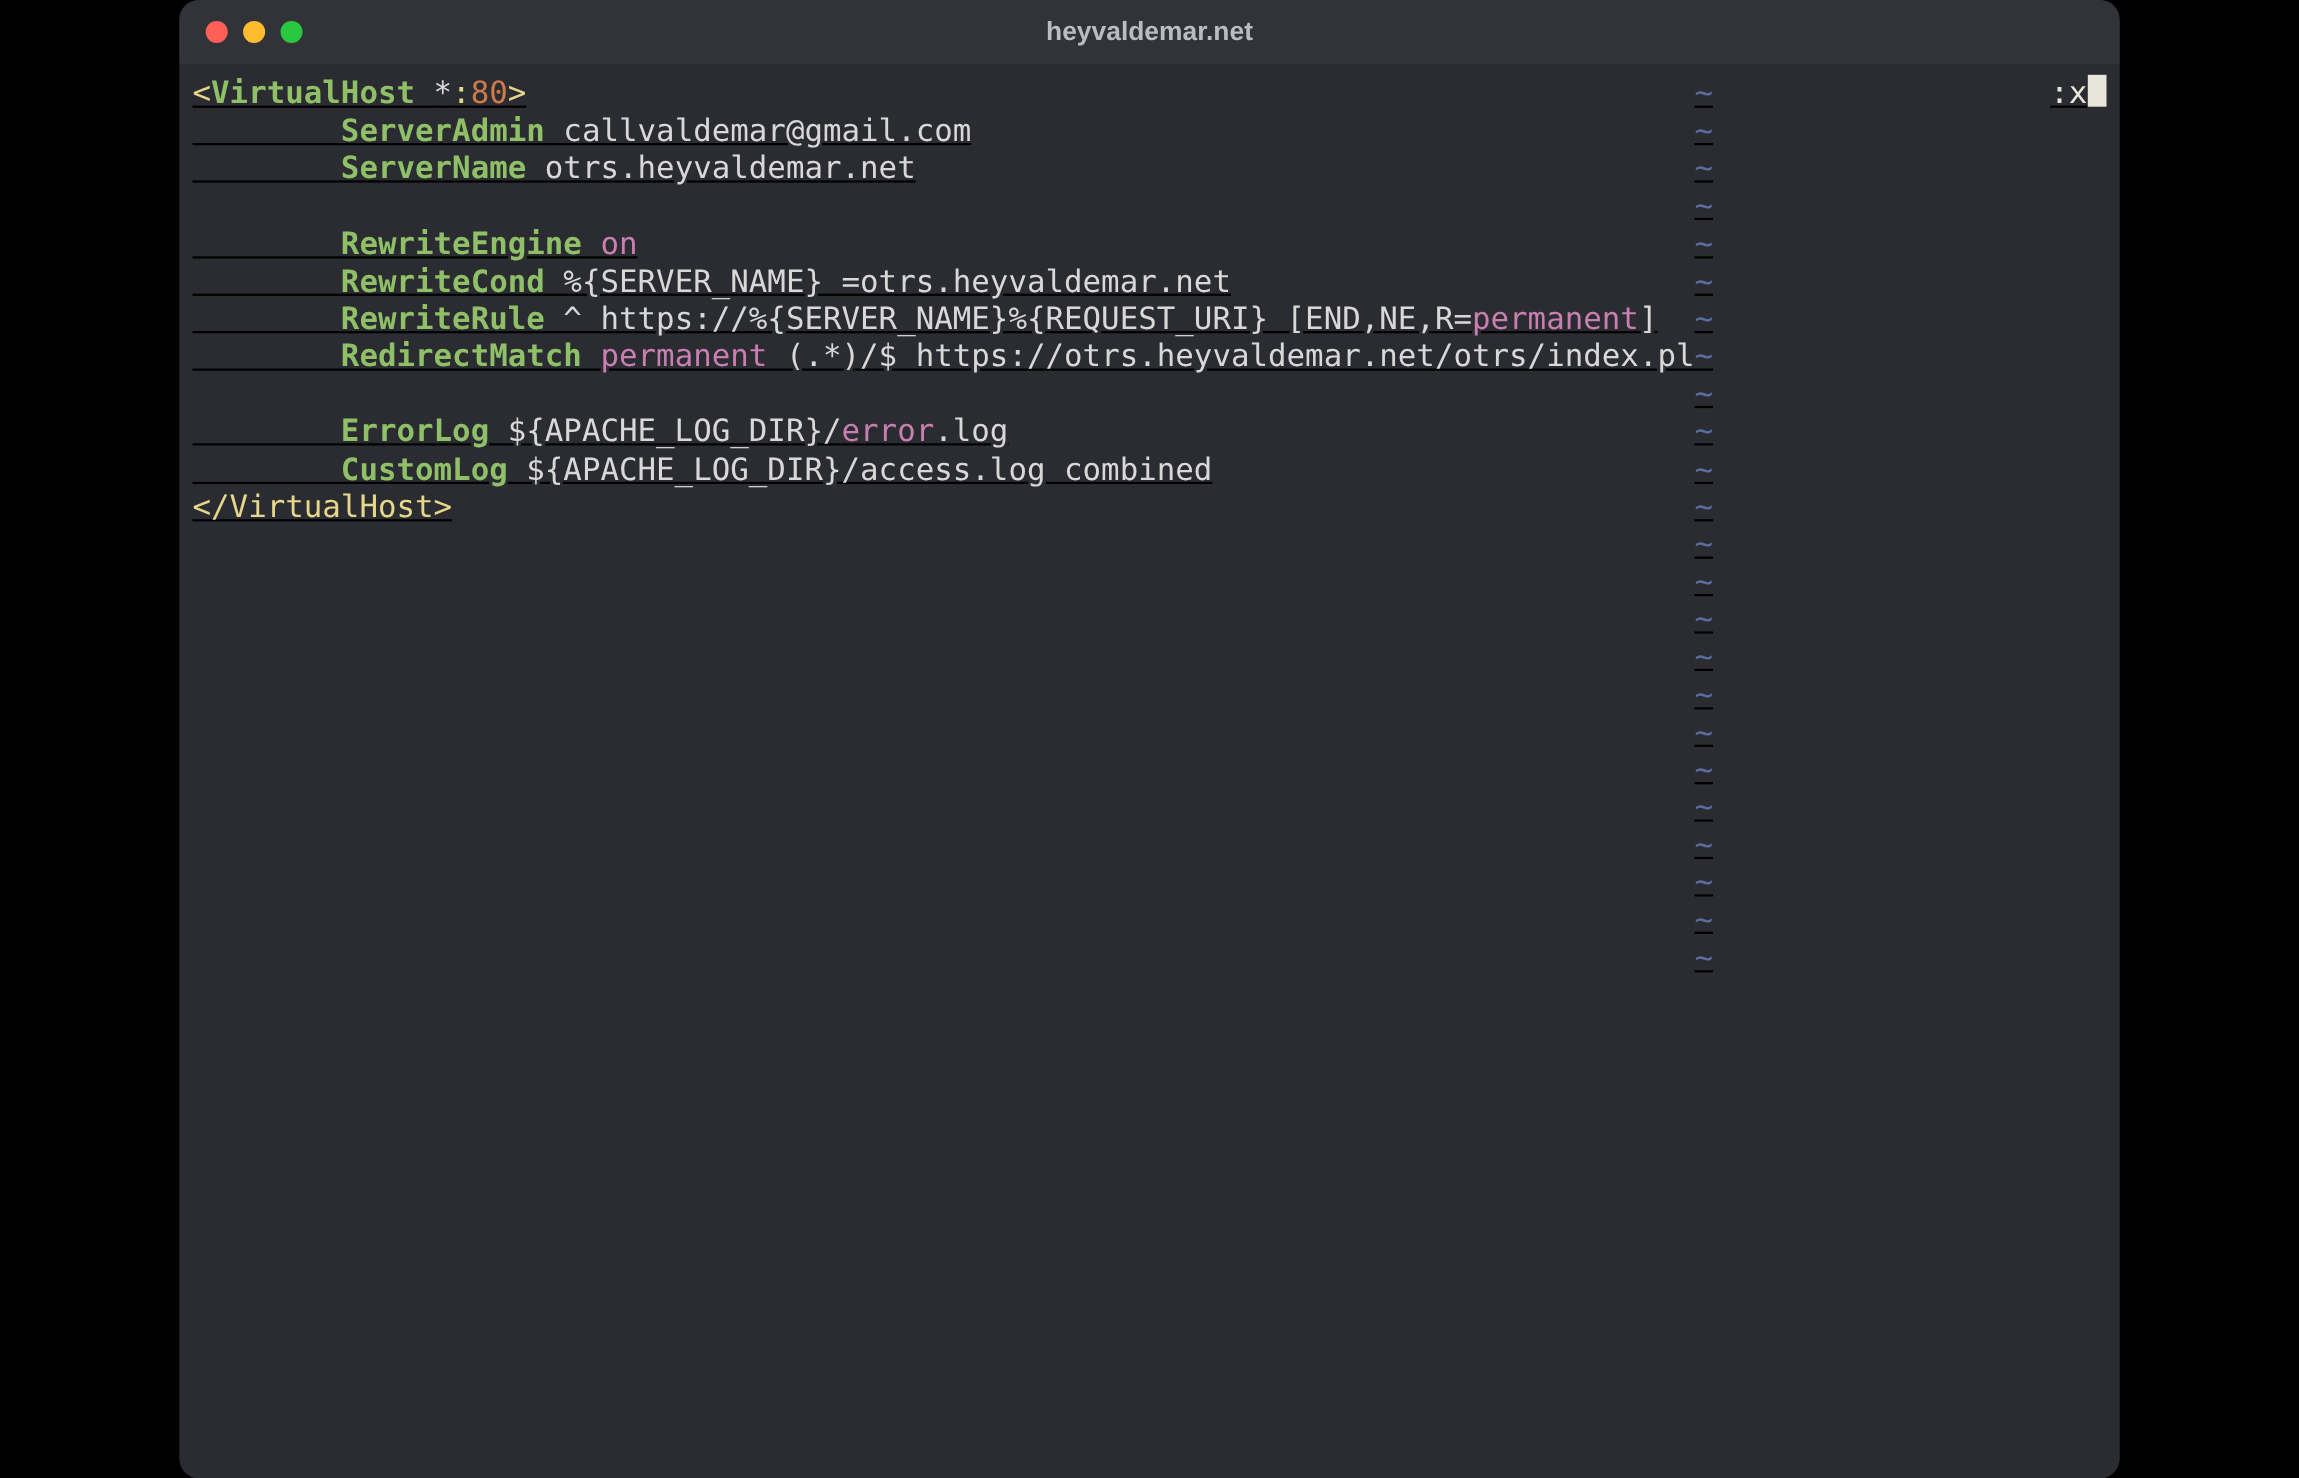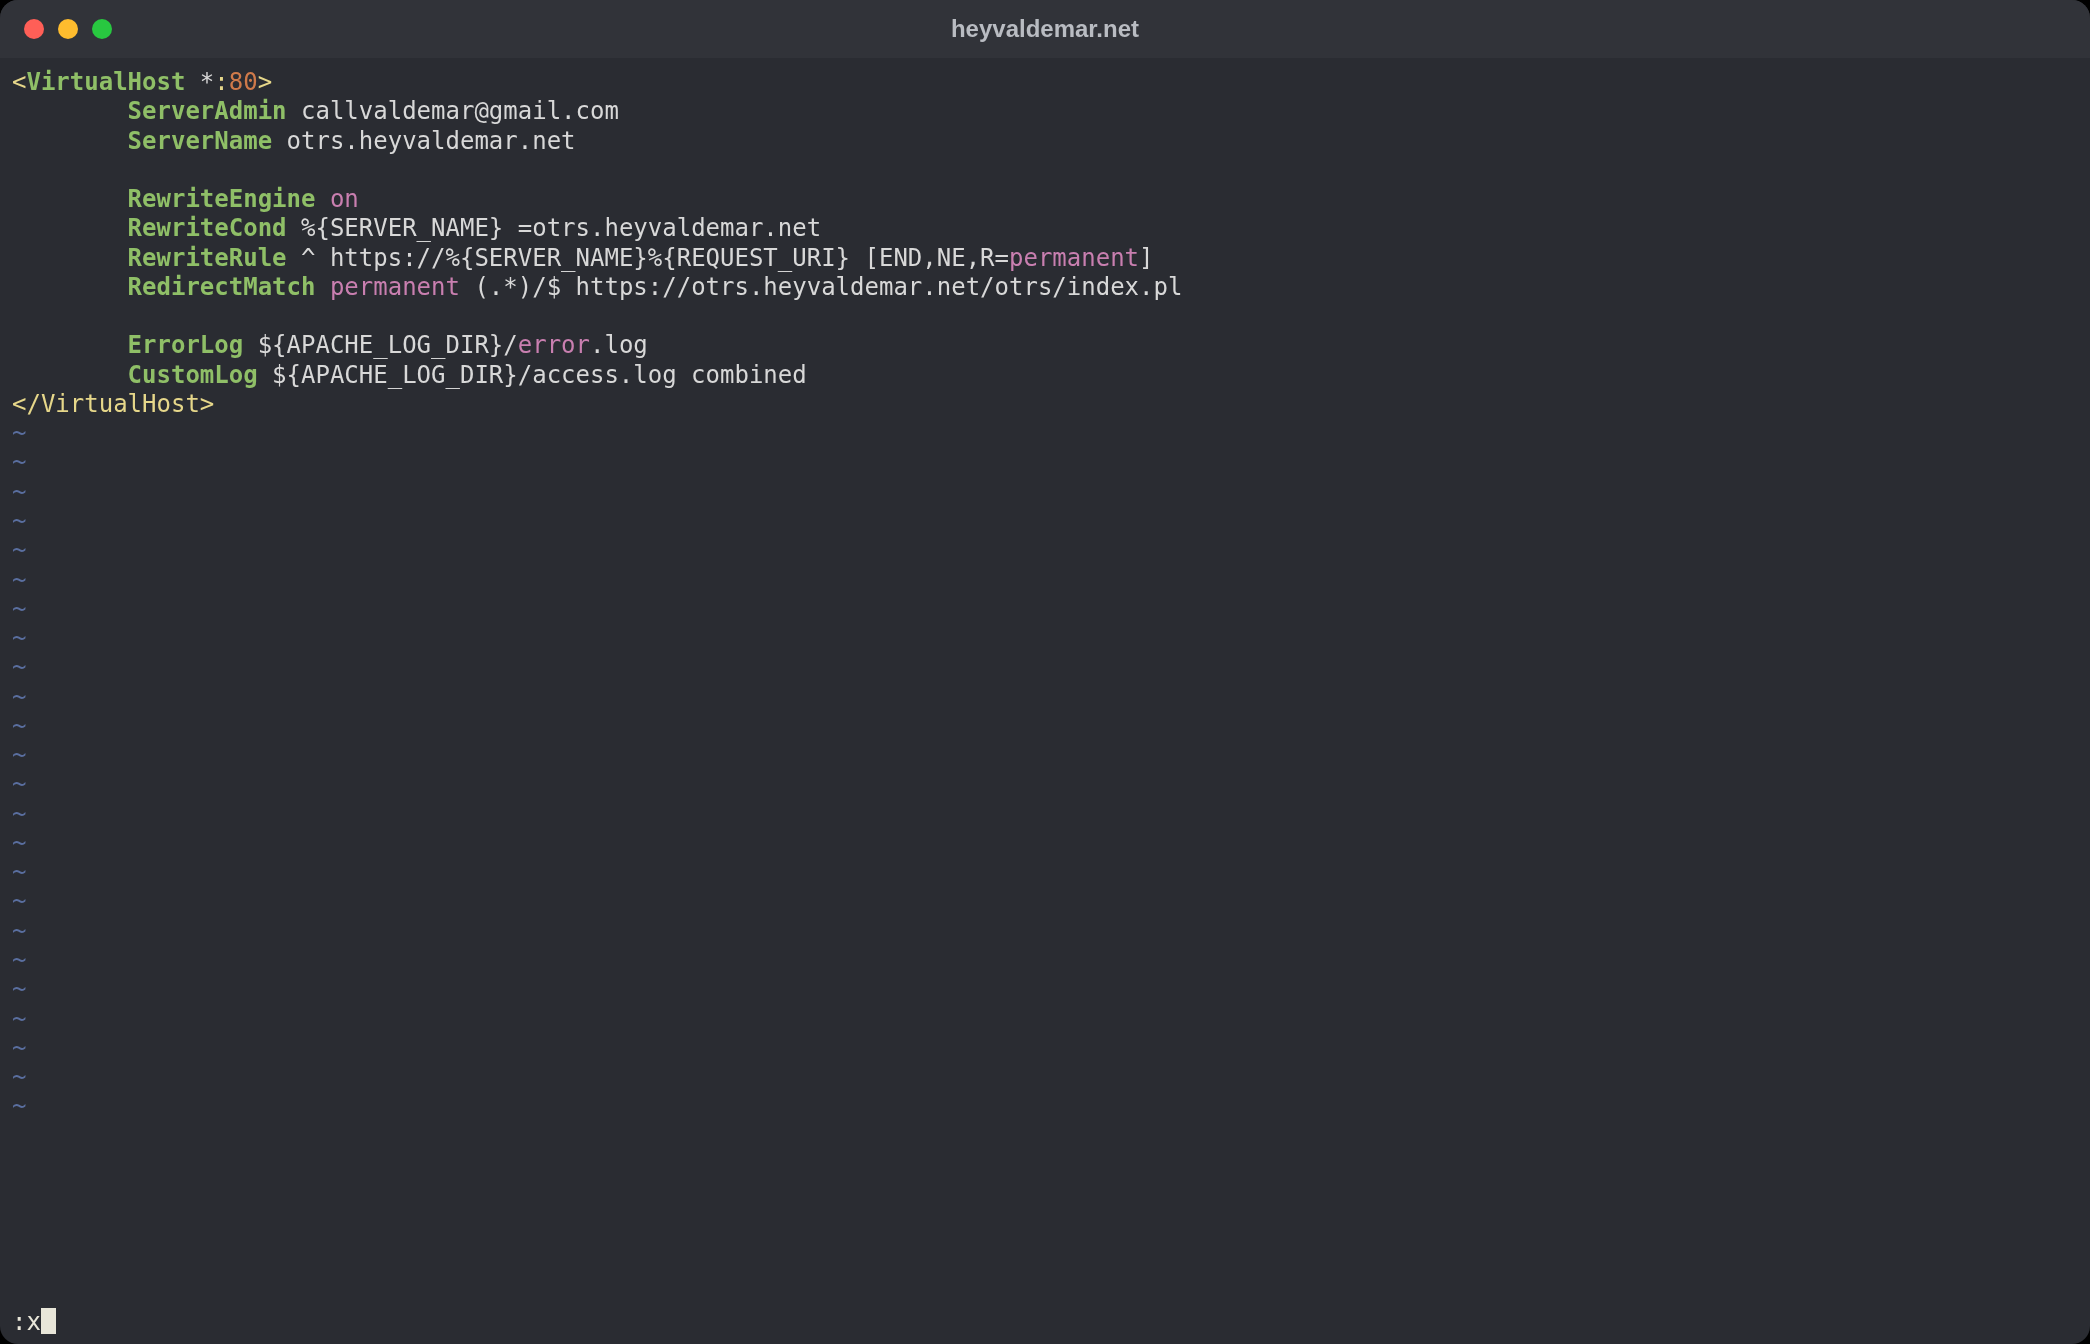--- a/index.html
+++ b/index.html
@@ -5,28 +5,29 @@
   * { margin: 0; padding: 0; box-sizing: border-box; }
   body {
     background: #000;
     display: flex;
     align-items: center;
     justify-content: center;
     min-height: 100vh;
     font-family: "SF Mono", "Menlo", "Consolas", monospace;
   }
   .window {
-    width: 2090px;
+    width: 1764px;
     height: 1344px;
     background: #2a2c32;
     border-radius: 18px;
     overflow: hidden;
     display: flex;
     flex-direction: column;
     box-shadow: 0 30px 80px rgba(0,0,0,0.6);
+    text-decoration: underline;
   }
   .titlebar {
     height: 58px;
     background: #313339;
     display: flex;
     align-items: center;
     position: relative;
     flex-shrink: 0;
   }
   .traffic-lights {
@@ -47,27 +48,27 @@
     left: 0; right: 0;
     text-align: center;
     color: #b9bcc2;
     font-size: 24px;
     font-weight: 600;
     font-family: -apple-system, "Helvetica Neue", Arial, sans-serif;
     pointer-events: none;
   }
   .terminal {
     flex: 1;
-    padding: 10px 12px 0 12px;
+    padding: 10px 12px 16px 12px;
     color: #d8d8d8;
-    font-size: 24px;
+    font-size: 28px;
     line-height: 1.22;
     white-space: pre;
     display: flex;
-    flex-direction: column;
+    flex-direction: row;
     overflow: hidden;
   }
   .content-lines { flex: 0 0 auto; }
   .tilde-fill {
     flex: 1 1 auto;
     overflow: hidden;
     color: #5a6fa0;
   }
   .tilde-line { display: block; }
   .cmdline {

